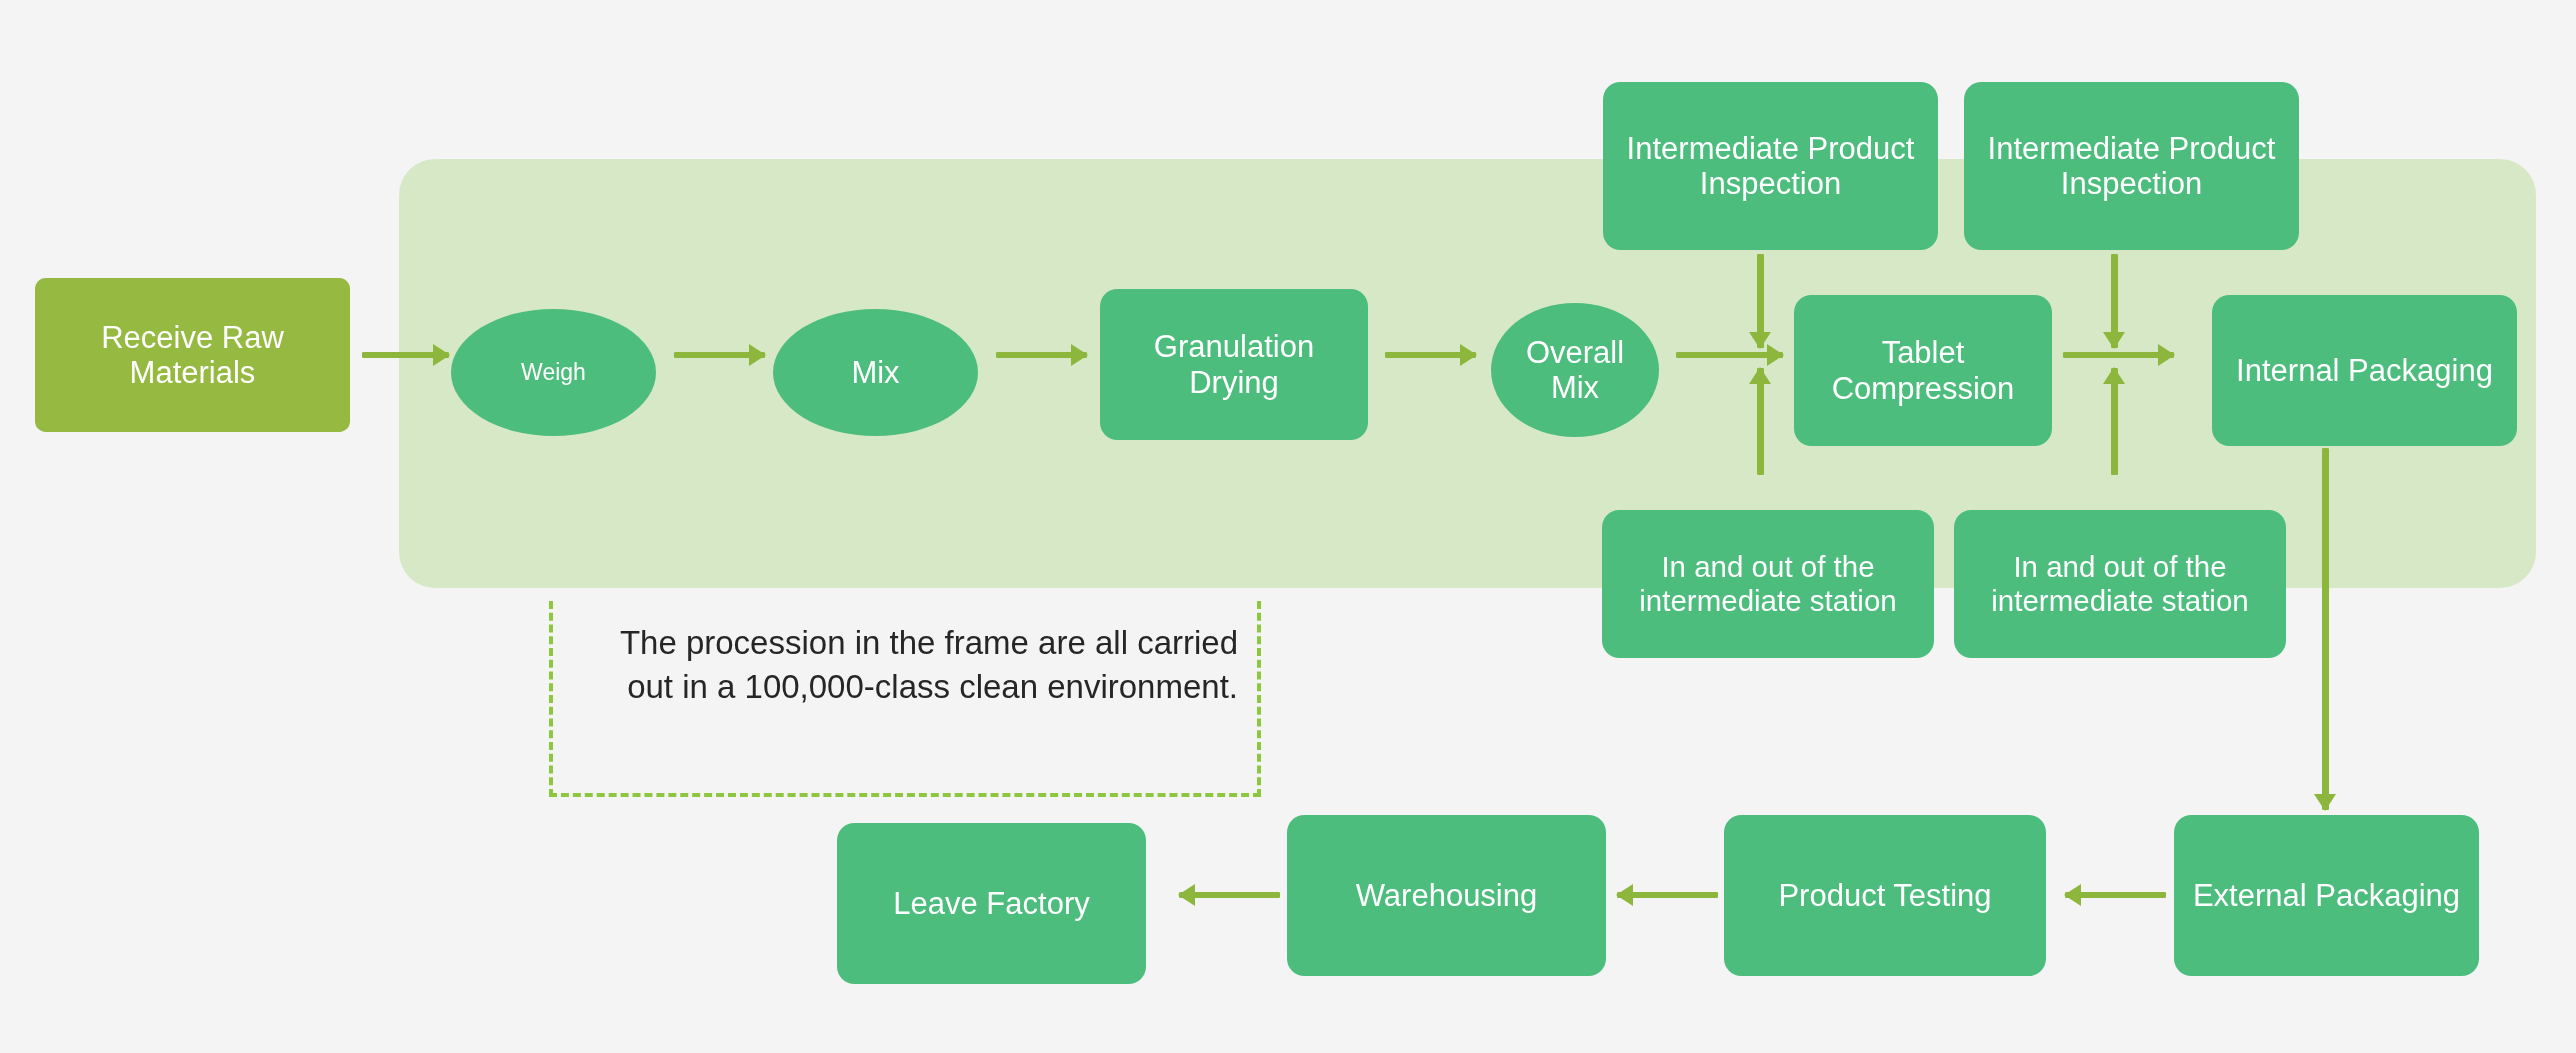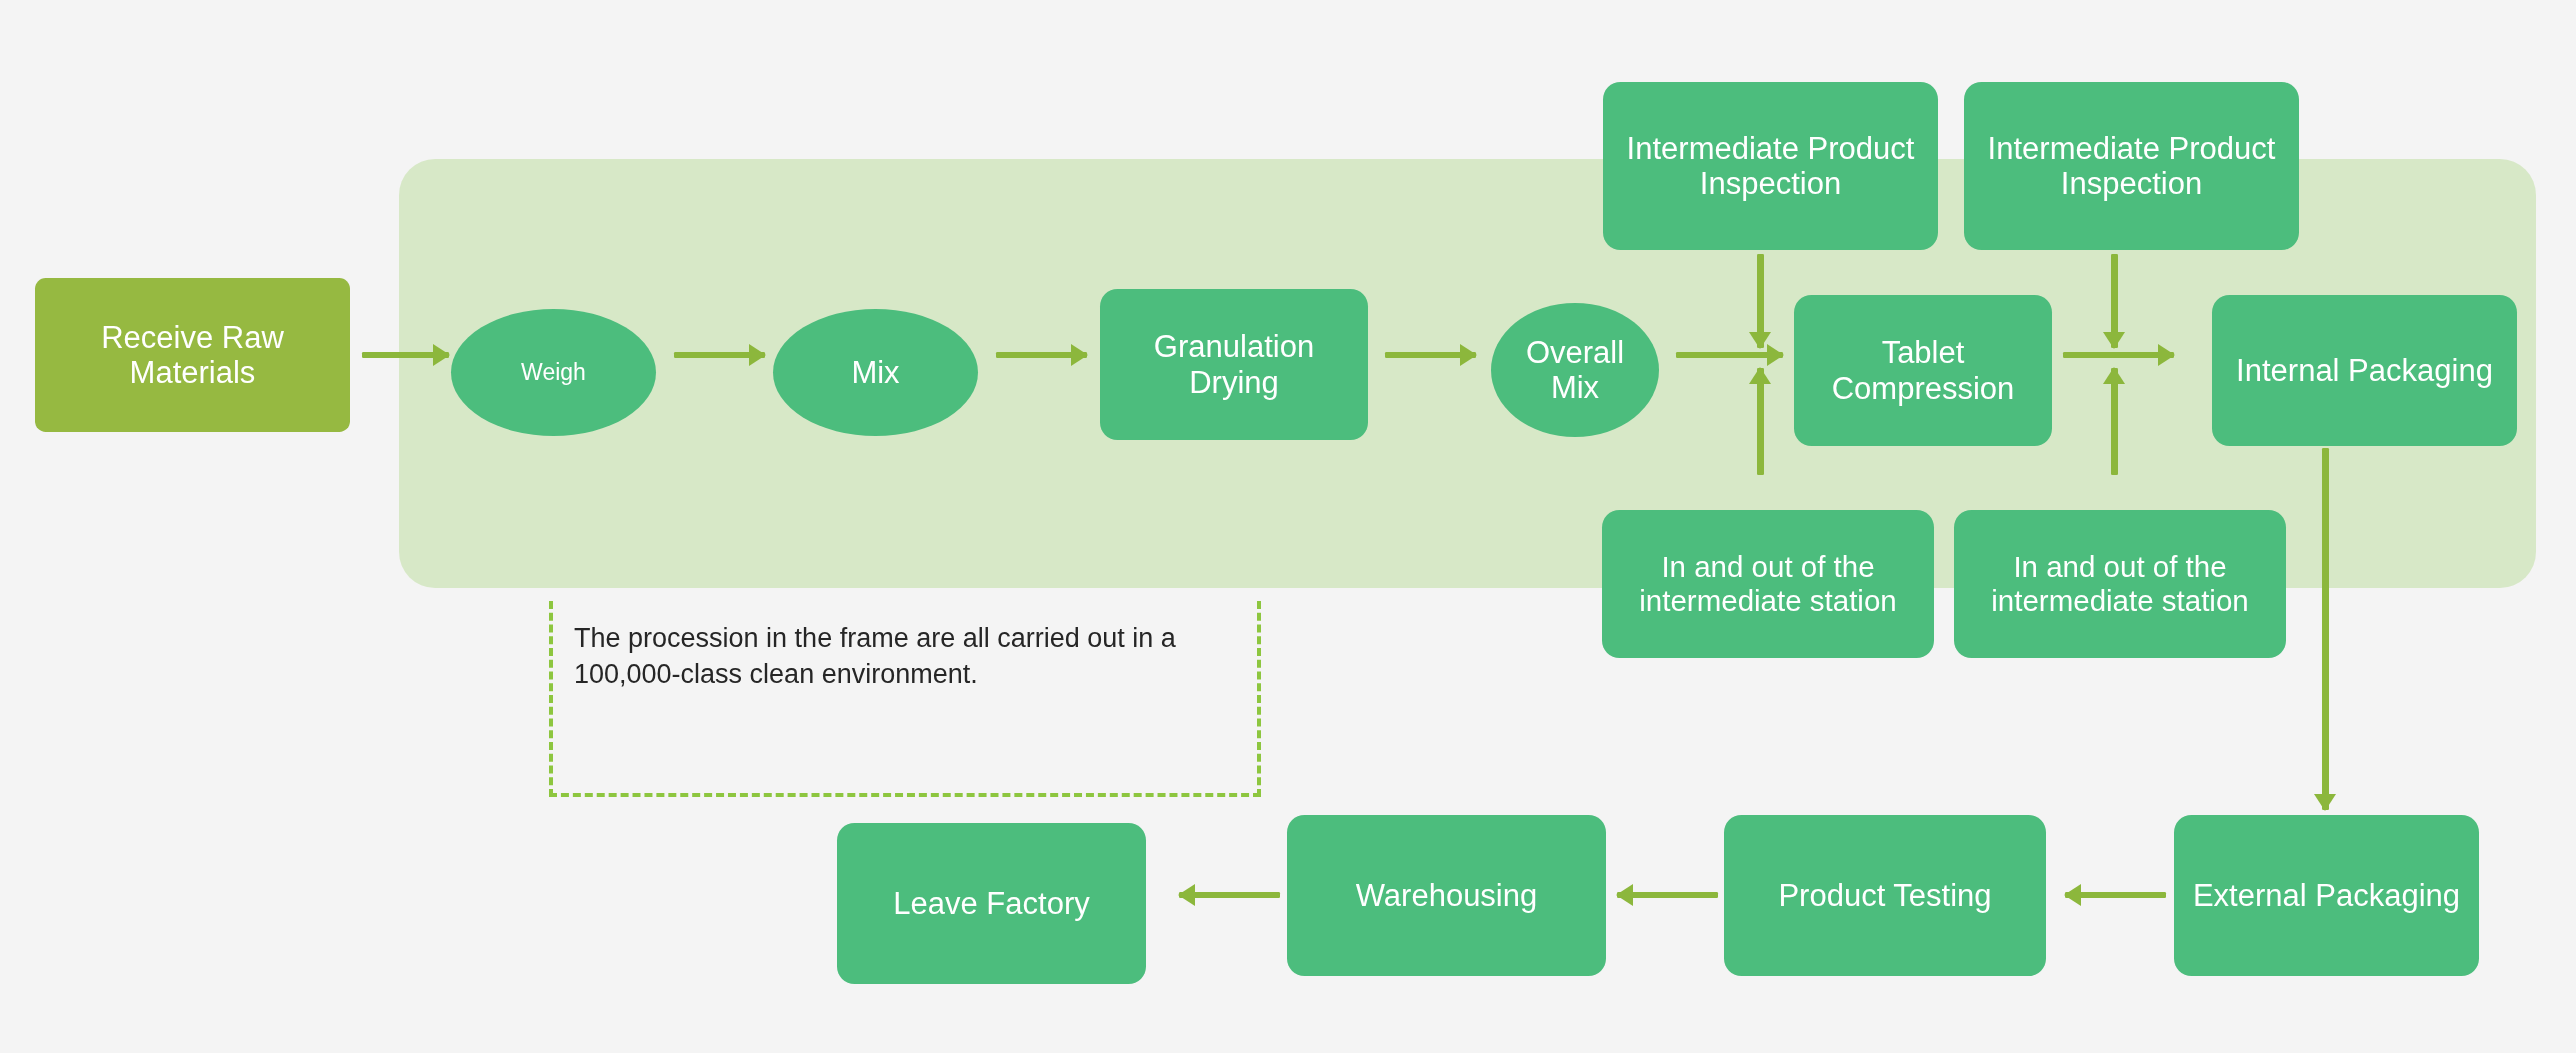--- a/index.html
+++ b/index.html
@@ -105,23 +105,24 @@
   .note-box {
     position: absolute;
     border: 4px dashed #8dc63f;
     border-top: none;
     box-sizing: border-box;
     background: transparent;
   }
   .note-text {
     position: absolute;
     color: #262626;
-    font-size: 27px;
+    font-size: 33px;
     line-height: 1.33;
     font-family: "Liberation Sans", sans-serif;
+    text-align: right;
   }
 </style>
 </head>
 <body>
 
 <div id="stage">
 
   <div class="clean-panel" style="left:399px; top:159px; width:2137px; height:429px;"></div>
 
   <div class="node olive" style="left:35px; top:278px; width:315px; height:154px; font-size:31px;">Receive Raw Materials</div>

